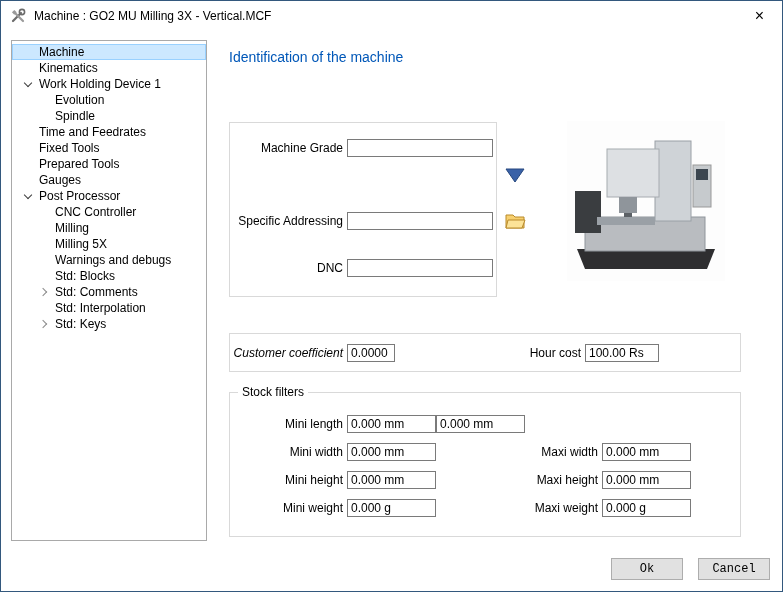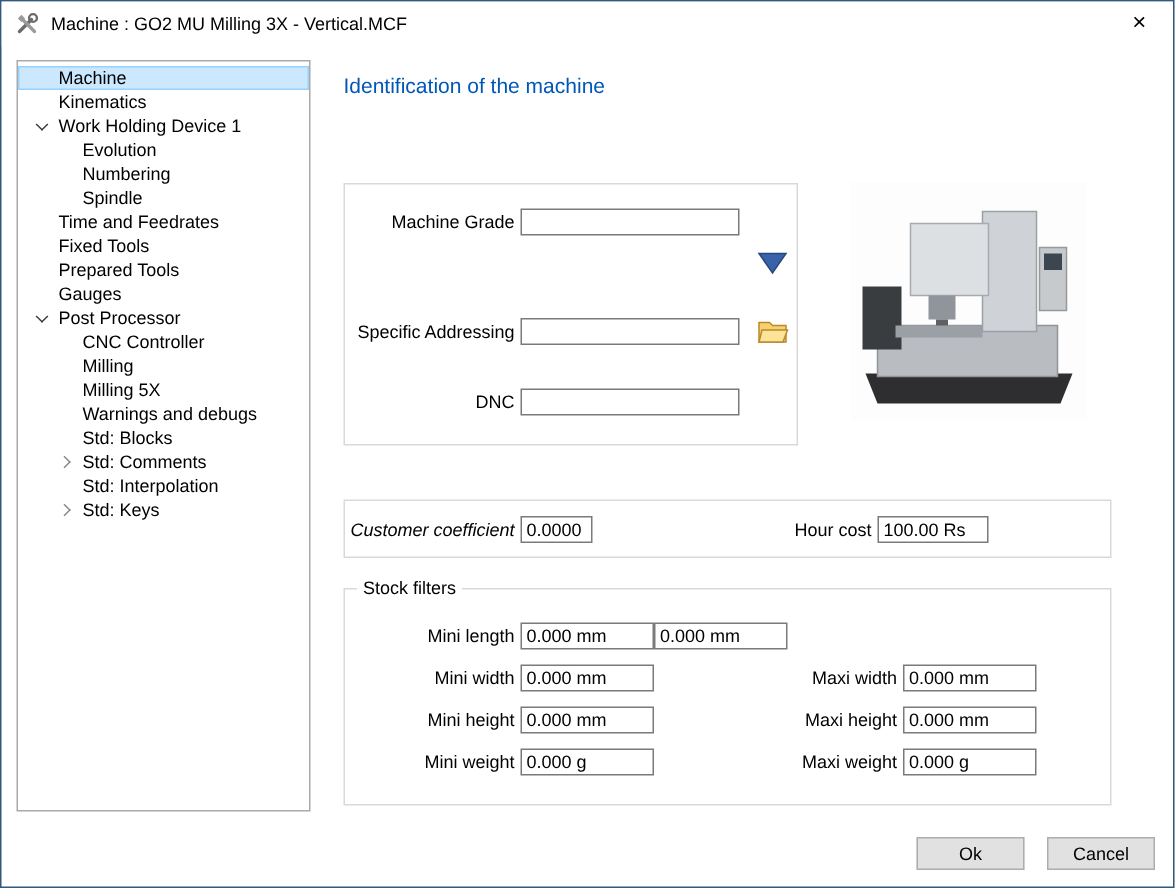--- a/index.html
+++ b/index.html
@@ -23,42 +23,42 @@
   .lvl2 .chev{margin-left:24px;}
   .chev.expanded::after,.chev.collapsed::after{content:"";position:absolute;width:5px;height:5px;border-right:1.4px solid #3c3c3c;border-bottom:1.4px solid #3c3c3c;}
   .chev.expanded::after{top:4px;left:5px;transform:rotate(45deg);}
   .chev.collapsed::after{top:5px;left:4px;transform:rotate(-45deg);border-color:#8a8a8a;}
   .tree-label{padding:0 3px;}
 
   
   .heading{position:absolute;left:228px;top:48px;font-size:14px;color:#0057b8;}
 
   .group{position:absolute;border:1px solid #d9d9d9;background:#fff;}
-  .group-ident{left:228px;top:121px;width:303px;height:175px;}
+  .group-ident{left:228px;top:121px;width:268px;height:175px;}
   .field-row{position:absolute;left:0;display:flex;align-items:center;height:20px;width:100%;}
   .f-label{width:117px;text-align:right;padding-right:4px;flex:none;}
   .f-input{width:146px;height:18px;border:1px solid #7a7a7a;font-family:"Liberation Sans",sans-serif;font-size:12px;padding:0 3px;flex:none;}
   .side-btn{position:absolute;width:22px;height:20px;border:none;background:transparent;padding:0;cursor:default;}
 
   .machine-image{position:absolute;left:566px;top:120px;width:158px;height:160px;}
 
   .group-costs{left:228px;top:332px;width:512px;height:39px;display:flex;align-items:center;}
   .c-label1{width:117px;text-align:right;padding-right:4px;flex:none;font-style:italic;}
   .c-input1{width:48px;height:18px;border:1px solid #7a7a7a;font-size:12px;padding:0 3px;flex:none;font-family:"Liberation Sans",sans-serif;}
   .c-label2{width:190px;text-align:right;padding-right:4px;flex:none;}
   .c-input2{width:74px;height:18px;border:1px solid #7a7a7a;font-size:12px;padding:0 3px;flex:none;font-family:"Liberation Sans",sans-serif;}
 
   .group-stock{left:228px;top:391px;width:512px;height:145px;padding-top:22px;}
   .stock-legend{position:absolute;top:-8px;left:8px;background:#fff;padding:0 4px;}
   .stock-row{display:flex;align-items:center;height:18px;margin-bottom:10px;}
   .s-label-l{width:117px;text-align:right;padding-right:4px;flex:none;}
   .s-input{width:89px;height:18px;border:1px solid #7a7a7a;font-size:12px;padding:0 3px;flex:none;font-family:"Liberation Sans",sans-serif;}
   .s-label-r{width:166px;text-align:right;padding-right:4px;flex:none;}
 
-  .btn{position:absolute;top:557px;width:72px;height:22px;background:#e1e1e1;border:1px solid #adadad;font-family:Liberation Sans, sans-serif;font-size:12px;color:#000;cursor:default;}
+  .btn{position:absolute;top:557px;width:72px;height:22px;background:#e1e1e1;border:1px solid #adadad;font-family:Liberation Mono, monospace;font-size:12px;color:#000;cursor:default;}
   .btn-ok{left:610px;}
   .btn-cancel{left:697px;}
 </style>
 </head>
 <body>
 
 <div class="dialog">
 
   <div class="titlebar">
     <span class="title-icon">
@@ -82,24 +82,20 @@
         <span class="chev none"></span>
         <span class="tree-label">Kinematics</span>
       </div>
       <div class="tree-item lvl1">
         <span class="chev expanded"></span>
         <span class="tree-label">Work Holding Device 1</span>
       </div>
       <div class="tree-item lvl2">
         <span class="chev none"></span>
         <span class="tree-label">Evolution</span>
-      </div>
-      <div class="tree-item lvl2">
-        <span class="chev none"></span>
-        <span class="tree-label">Numbering</span>
       </div>
       <div class="tree-item lvl2">
         <span class="chev none"></span>
         <span class="tree-label">Spindle</span>
       </div>
       <div class="tree-item lvl1">
         <span class="chev none"></span>
         <span class="tree-label">Time and Feedrates</span>
       </div>
       <div class="tree-item lvl1">

